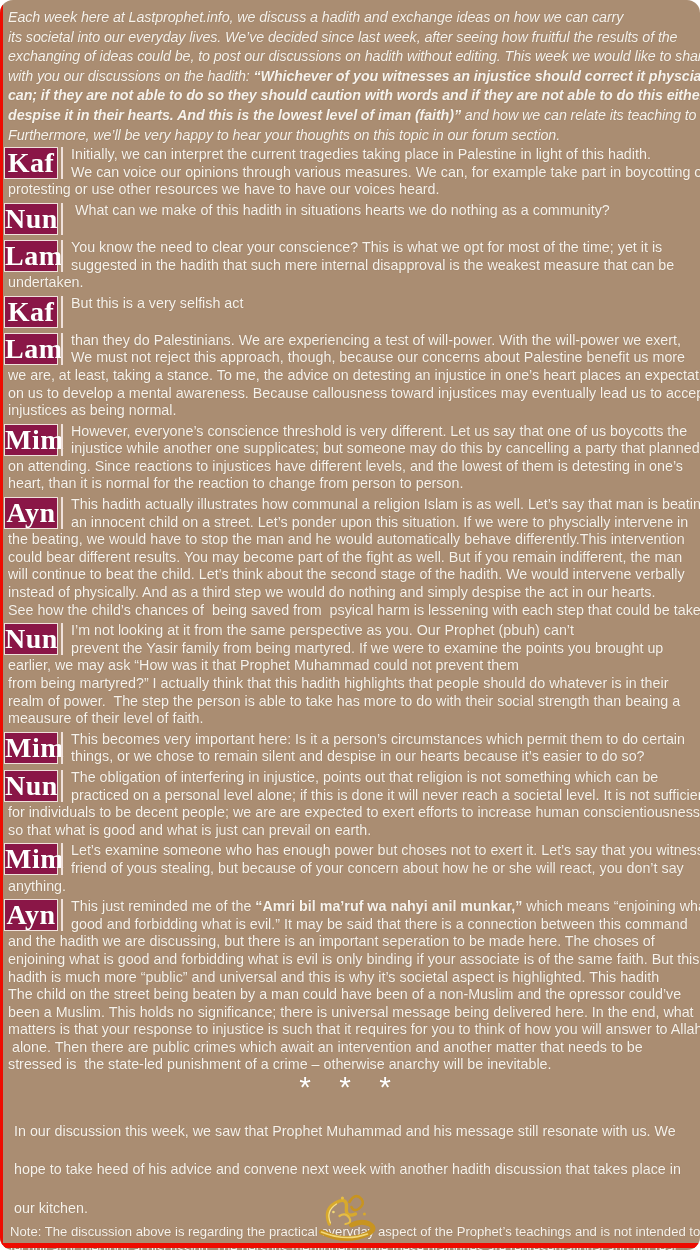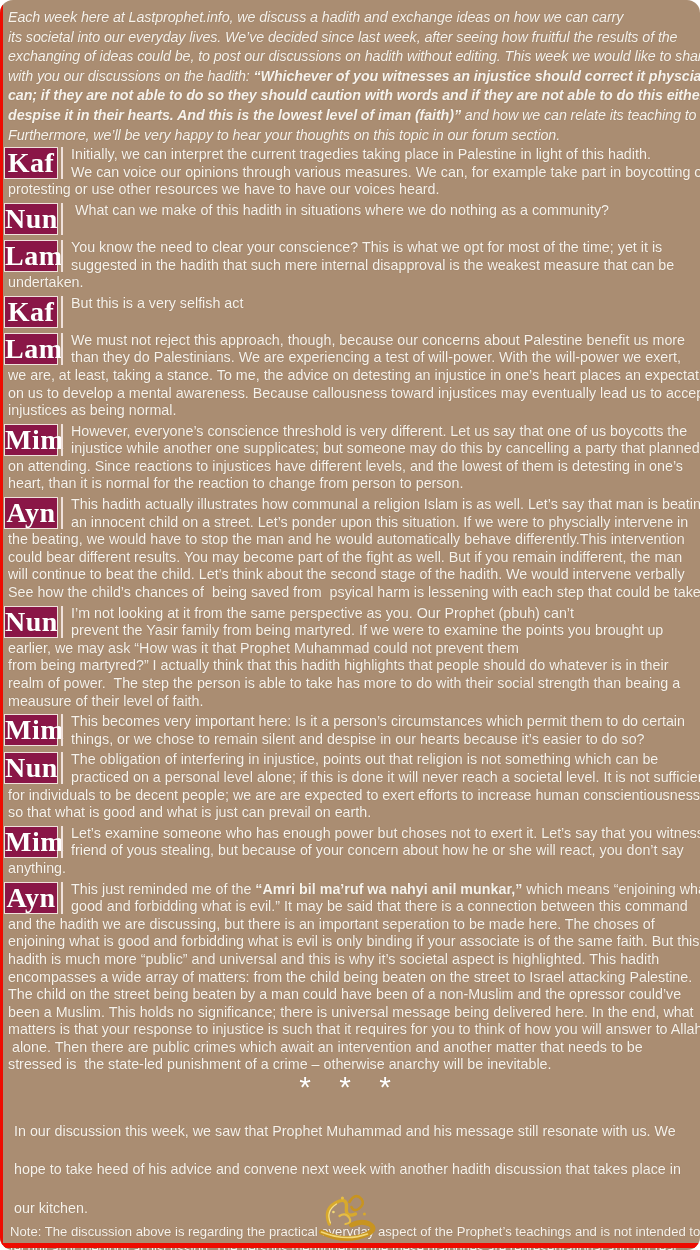--- a/index.html
+++ b/index.html
@@ -99,21 +99,21 @@
           <div class="ln">protesting or use other resources we have to have our voices heard.</div>
         </div>
   </div>
 
   <div class="row">
     <span class="tag">
       <span class="tag-box">Nun</span>
       <span class="tag-rule"></span>
     </span>
     <div class="msg">
-          <div class="ln"> What can we make of this hadith in situations where we do nothing as a community?</div>
+          <div class="ln"> What can we make of this hadith in situations hearts we do nothing as a community?</div>
         </div>
   </div>
 
   <div class="row">
     <span class="tag">
       <span class="tag-box">Lam</span>
       <span class="tag-rule"></span>
     </span>
     <div class="msg">
           <div class="ln">You know the need to clear your conscience? This is what we opt for most of the time; yet it is</div>
@@ -131,22 +131,22 @@
           <div class="ln">But this is a very selfish act</div>
         </div>
   </div>
 
   <div class="row">
     <span class="tag">
       <span class="tag-box">Lam</span>
       <span class="tag-rule"></span>
     </span>
     <div class="msg">
+          <div class="ln">than they do Palestinians. We are experiencing a test of will-power. With the will-power we exert,</div>
           <div class="ln">We must not reject this approach, though, because our concerns about Palestine benefit us more</div>
-          <div class="ln">than they do Palestinians. We are experiencing a test of will-power. With the will-power we exert,</div>
           <div class="ln">we are, at least, taking a stance. To me, the advice on detesting an injustice in one’s heart places an expectation</div>
           <div class="ln">on us to develop a mental awareness. Because callousness toward injustices may eventually lead us to accept</div>
           <div class="ln">injustices as being normal.</div>
         </div>
   </div>
 
   <div class="row">
     <span class="tag">
       <span class="tag-box">Mim</span>
       <span class="tag-rule"></span>
@@ -163,20 +163,21 @@
     <span class="tag">
       <span class="tag-box">Ayn</span>
       <span class="tag-rule"></span>
     </span>
     <div class="msg">
           <div class="ln">This hadith actually illustrates how communal a religion Islam is as well. Let’s say that man is beating</div>
           <div class="ln">an innocent child on a street. Let’s ponder upon this situation. If we were to physcially intervene in</div>
           <div class="ln">the beating, we would have to stop the man and he would automatically behave differently.This intervention</div>
           <div class="ln">could bear different results. You may become part of the fight as well. But if you remain indifferent, the man</div>
           <div class="ln">will continue to beat the child. Let’s think about the second stage of the hadith. We would intervene verbally</div>
+          <div class="ln">instead of physically. And as a third step we would do nothing and simply despise the act in our hearts.</div>
           <div class="ln">See how the child’s chances of  being saved from  psyical harm is lessening with each step that could be taken?</div>
         </div>
   </div>
 
   <div class="row">
     <span class="tag">
       <span class="tag-box">Nun</span>
       <span class="tag-rule"></span>
     </span>
     <div class="msg">
@@ -229,21 +230,20 @@
     <span class="tag">
       <span class="tag-box">Ayn</span>
       <span class="tag-rule"></span>
     </span>
     <div class="msg">
           <div class="ln"><span>This just reminded me of the </span><b class="it">“Amri bil ma’ruf wa nahyi anil munkar,”</b><span> which means “enjoining what is</span></div>
           <div class="ln">good and forbidding what is evil.” It may be said that there is a connection between this command</div>
           <div class="ln">and the hadith we are discussing, but there is an important seperation to be made here. The choses of</div>
           <div class="ln">enjoining what is good and forbidding what is evil is only binding if your associate is of the same faith. But this</div>
           <div class="ln">hadith is much more “public” and universal and this is why it’s societal aspect is highlighted. This hadith</div>
-          <div class="ln">encompasses a wide array of matters: from the child being beaten on the street to Israel attacking Palestine.</div>
           <div class="ln">The child on the street being beaten by a man could have been of a non-Muslim and the opressor could’ve</div>
           <div class="ln">been a Muslim. This holds no significance; there is universal message being delivered here. In the end, what</div>
           <div class="ln">matters is that your response to injustice is such that it requires for you to think of how you will answer to Allah</div>
           <div class="ln"> alone. Then there are public crimes which await an intervention and another matter that needs to be</div>
           <div class="ln">stressed is  the state-led punishment of a crime – otherwise anarchy will be inevitable.</div>
         </div>
   </div>
 </div>
 
   <div class="stars">* * *</div>

